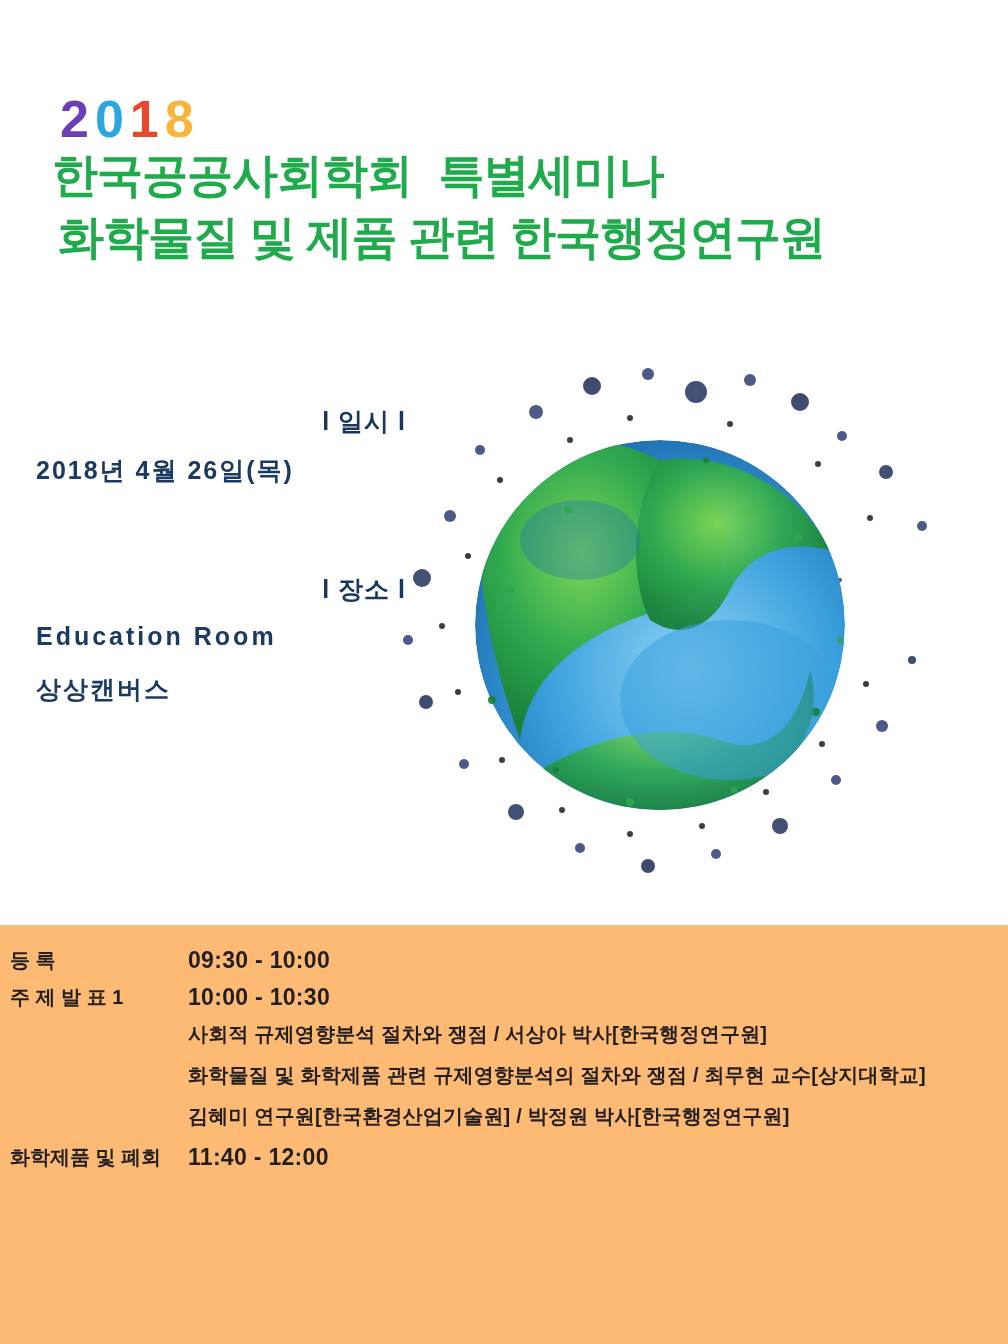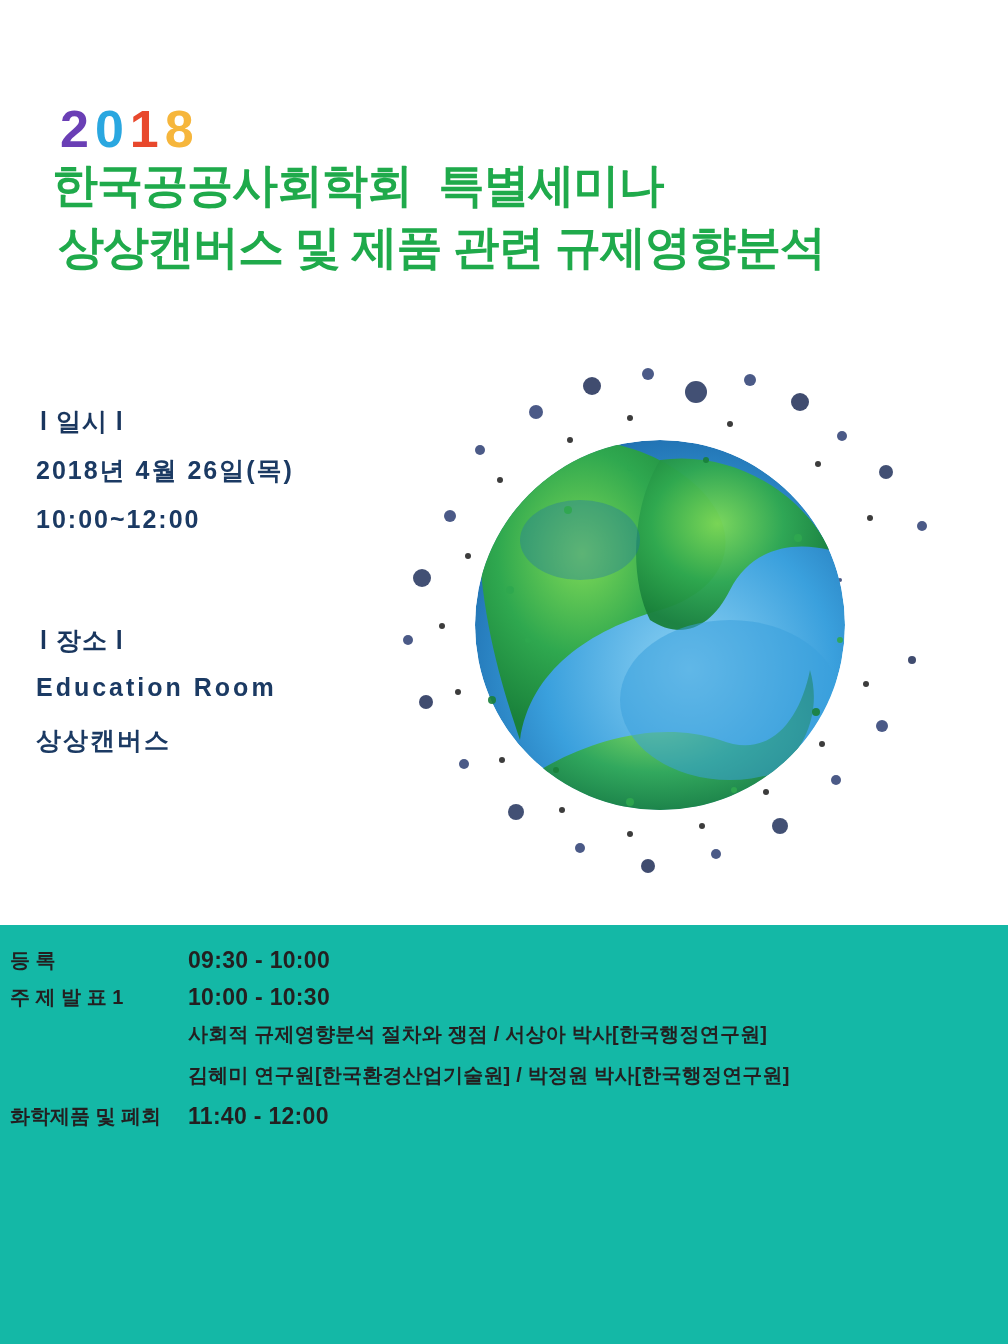--- a/index.html
+++ b/index.html
@@ -20,21 +20,21 @@
     position: relative;
     width: 1008px;
     height: 1344px;
     background: #ffffff;
   }
 
   
   .title-block {
     position: absolute;
     left: 52px;
-    top: 102px;
+    top: 92px;
     width: 920px;
   }
 
   .year {
     font-size: 52px;
     font-weight: bold;
     letter-spacing: 6px;
     line-height: 1.05;
     margin: 0 0 4px 8px;
   }
@@ -69,20 +69,21 @@
     top: 405px;
     width: 370px;
     color: #1b2a4a;
   }
   .info-heading {
     font-size: 25px;
     font-weight: bold;
     letter-spacing: 1px;
     color: #19365e;
     margin: 0 0 16px 4px;
+    text-align: right;
   }
   .info-line {
     font-size: 25px;
     font-weight: bold;
     letter-spacing: 2px;
     color: #1b3a63;
     margin: 0 0 22px 0;
   }
   .info-line.tight { margin-bottom: 18px; }
   .info-gap { height: 68px; }
@@ -100,21 +101,21 @@
   }
   .globe-wrap svg { display: block; }
 
   
   .schedule {
     position: absolute;
     left: 0;
     top: 925px;
     width: 1008px;
     height: 419px;
-    background: #14b8a6;
+    background: #fdba74;
     padding: 22px 0 0 0;
     box-sizing: border-box;
   }
   .row {
     display: flex;
     align-items: flex-start;
     padding: 0 8px 0 10px;
     margin-bottom: 10px;
   }
   .row .label {
@@ -151,27 +152,26 @@
 </head>
 <body>
 
 <div class="poster">
 
   <div class="title-block">
     <div class="year">
       <span class="y1">2</span><span class="y2">0</span><span class="y3">1</span><span class="y4">8</span>
     </div>
     <h1 class="title-line1">한국공공사회학회 특별세미나</h1>
-    <h1 class="title-line2">상상캔버스 및 제품 관련 규제영향분석</h1>
+    <h1 class="title-line2">화학물질 및 제품 관련 한국행정연구원</h1>
   </div>
 
   <div class="info-block">
     <div class="info-heading">l 일시 l</div>
     <div class="info-line tight">2018년 4월 26일(목)</div>
-    <div class="info-line">10:00~12:00</div>
     <div class="info-gap"></div>
     <div class="info-heading">l 장소 l</div>
     <div class="info-line latin">Education Room</div>
     <div class="info-line tight">상상캔버스</div>
   </div>
 
   <div class="globe-wrap">
     <svg width="660" height="570" viewBox="0 0 660 570" aria-hidden="true">
       <defs>
         <radialGradient id="gGreen" cx="42%" cy="38%" r="62%">
@@ -277,20 +277,24 @@
 
     <div class="row">
       <div class="label">주 제  발 표  1</div>
       <div class="value">10:00  - 10:30</div>
     </div>
     <div class="sub-row">
       <div class="spacer"></div>
       <div class="detail">사회적 규제영향분석 절차와 쟁점 / 서상아 박사[한국행정연구원]</div>
     </div>
 
+    <div class="sub-row">
+      <div class="spacer"></div>
+      <div class="detail">화학물질 및 화학제품 관련 규제영향분석의 절차와 쟁점 / 최무현 교수[상지대학교]</div>
+    </div>
 
     <div class="sub-row">
       <div class="spacer"></div>
       <div class="detail">김혜미 연구원[한국환경산업기술원] / 박정원 박사[한국행정연구원]</div>
     </div>
 
     <div class="row">
       <div class="label">화학제품 및 폐회</div>
       <div class="value">11:40 - 12:00</div>
     </div>

